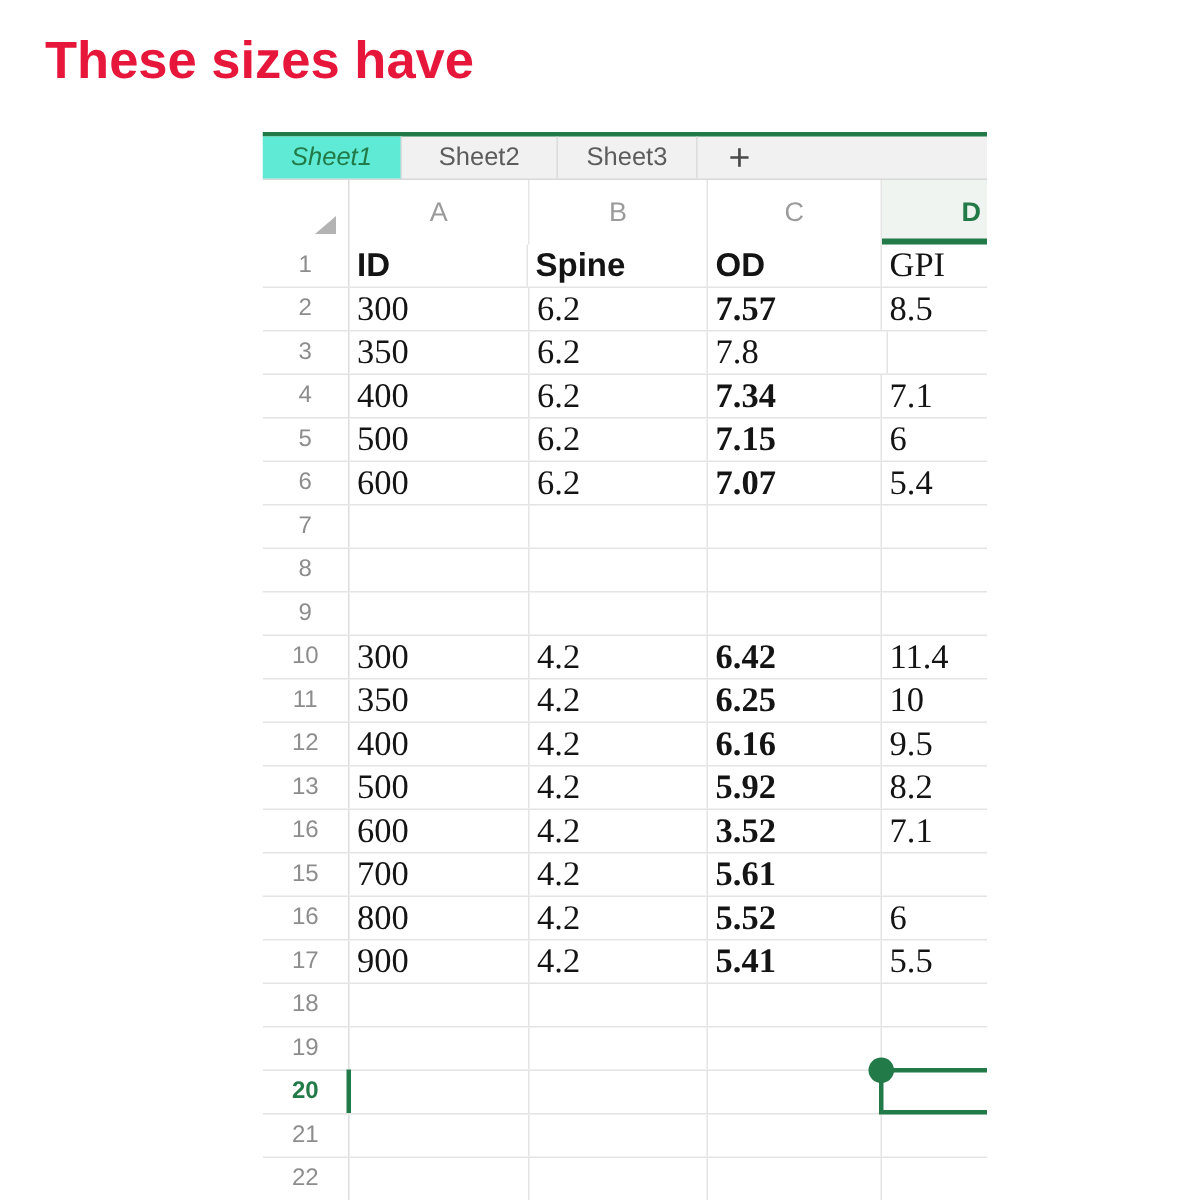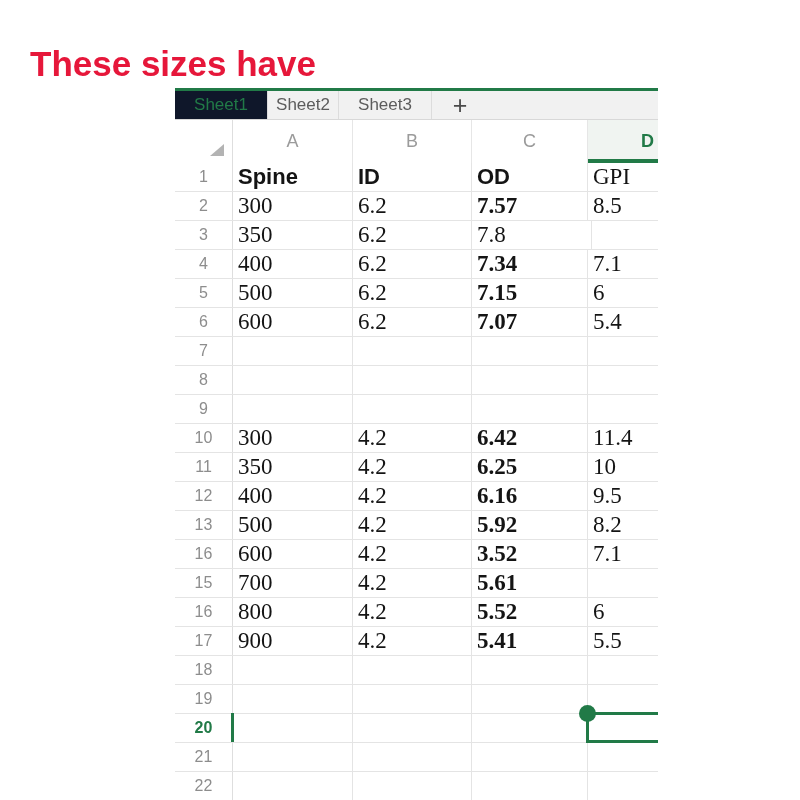--- a/index.html
+++ b/index.html
@@ -1,32 +1,32 @@
 <!DOCTYPE html>
 <html style="--green: #217a47; --red: #e6173a;"><head>
 <meta charset="utf-8">
 <style>
   :root{ --green:#217a47; --red:#e6173a; }
   *{ margin:0; padding:0; box-sizing:border-box; }
   html,body{ width:800px; height:800px; }
   body{ background:#fff; font-family:"Liberation Sans", sans-serif; position:relative; overflow:hidden; }
 
-  .headline{ position:absolute; left:30px; top:44px; font-size:35px; font-weight:bold;
+  .headline{ position:absolute; left:30px; top:21px; font-size:35px; font-weight:bold;
              color:var(--red); letter-spacing:0; }
 
   .widget{ position:absolute; left:175px; top:88px; width:483px; height:712px;
            overflow:hidden; background:#fff; }
 
   
   .tabbar{ height:32px; background:#f1f1f1; border-top:3px solid var(--green);
            border-bottom:1px solid #d8d8d8; display:flex; align-items:stretch; }
   .tab{ display:flex; align-items:center; justify-content:center; font-size:17px;
         color:#5c5c5c; border-right:1px solid #dcdcdc; cursor:default; }
-  .tab.active{ background:#0f172a; color:var(--green); }
-  .tab-1{ width:93px; } .tab-2{ width:71px; } .tab-3{ width:93px; }
+  .tab.active{ background:#5eead4; color:var(--green);font-style:italic; }
+  .tab-1{ width:93px; } .tab-2{ width:104px; } .tab-3{ width:93px; }
   .addsheet{ width:56px; display:flex; align-items:center; justify-content:center;
              font-size:25px; font-weight:400; color:#4a4a4a; }
 
   
   .colheads{ height:43px; display:flex; background:#fff; }
   .ch{ display:flex; align-items:center; justify-content:center; font-size:18px;
        color:#9b9b9b; border-right:1px solid #e6e6e6; position:relative; flex:none; }
   .ch-corner{ width:58px; border-right:1px solid #dedede; }
   .tri{ position:absolute; right:8px; bottom:7px; width:14px; height:12px;
         background:#b3b3b3; clip-path:polygon(100% 0,100% 100%,0 100%); }
@@ -77,22 +77,22 @@
     </div>
     <div class="ch ch-a">A</div>
     <div class="ch ch-b">B</div>
     <div class="ch ch-c">C</div>
     <div class="ch ch-d sel">D</div>
   </div>
 
   <div class="grid" id="grid">
       <div class="row">
         <div class="rn">1</div>
+        <div class="cell c-1 boldsans">ID</div>
         <div class="cell c-0 boldsans">Spine</div>
-        <div class="cell c-1 boldsans">ID</div>
         <div class="cell c-2 boldsans">OD</div>
         <div class="cell c-3">GPI</div>
       </div>
       <div class="row">
         <div class="rn">2</div>
         <div class="cell c-0">300</div>
         <div class="cell c-1">6.2</div>
         <div class="cell c-2">7.57</div>
         <div class="cell c-3">8.5</div>
       </div>

